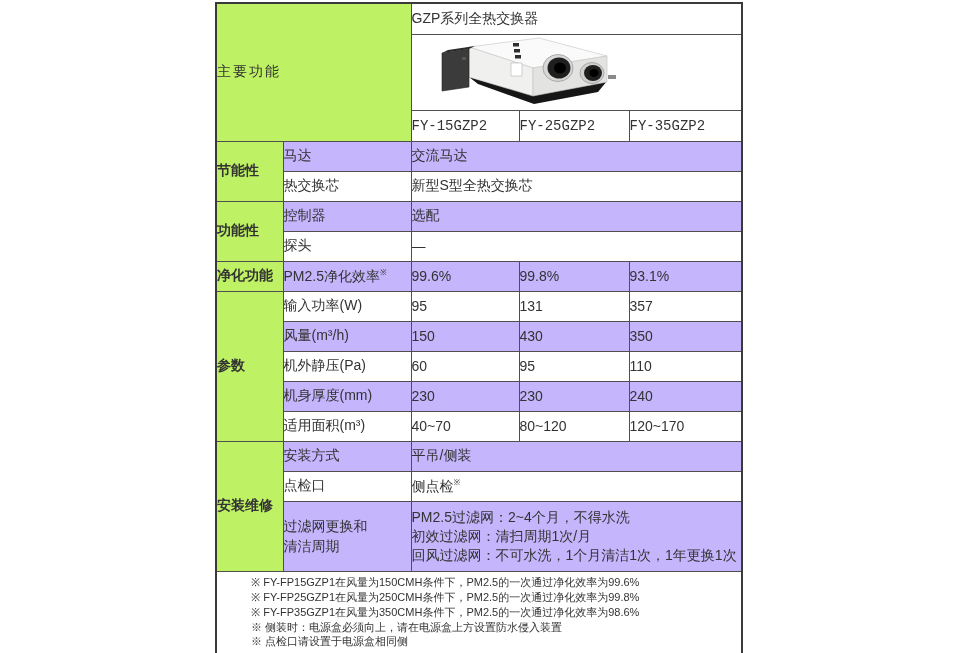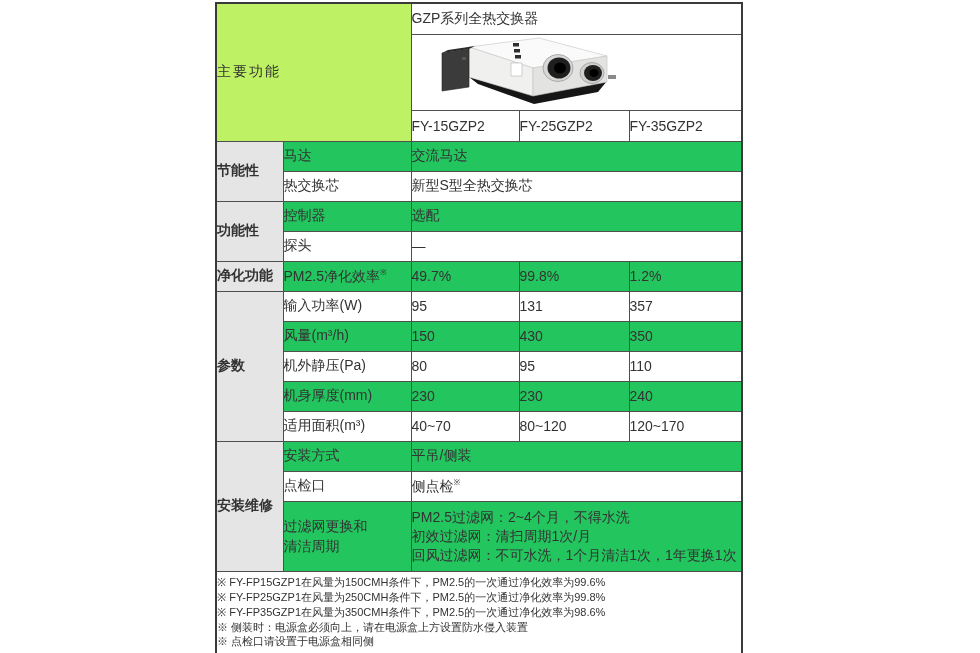--- a/index.html
+++ b/index.html
@@ -10,31 +10,31 @@
   table.spec {
     position:absolute; left:215px; top:2px;
     width:526px; table-layout:fixed; border-collapse:collapse;
     border:2px solid #3a3a3a; background:#ffffff;
   }
   table.spec td {
     border:1px solid #4f4f4f; text-align:left; vertical-align:middle;
     padding:0; font-size:14px; color:#333333; overflow:hidden;
   }
   tr.h31{height:31px} tr.h74{height:74px} tr.h30{height:30px} tr.h70{height:70px} tr.h83{height:83px}
-  td.shade { background:#22c55e;margin-left:12px; }
-  td.cat { font-weight:bold; background:#e5e5e5; font-size:14px; }
+  td.shade { background:#c4b5fd;margin-left:12px; }
+  td.cat { font-weight:bold; background:#bef264; font-size:14px; }
   td.title-cell { font-size:40px; font-weight:400; letter-spacing:2px; background:#bef264; }
   td.series-cell { font-size:16px; }
-  td.model { font-size:15px; }
+  td.model { font-size:15px;font-family:Liberation Mono, monospace; }
   td.image-cell { background:#ffffff; }
   .multiline { white-space:pre-line; line-height:20px; }
   td.filter-val { white-space:pre-line; line-height:19px; font-size:13.5px; }
   sup.mark { font-size:8px; vertical-align:super; }
   td.foot { text-align:left; vertical-align:top; padding:9px 10px 0 10px; }
-  td.foot div { font-size:11px; line-height:14.8px; white-space:nowrap; }
+  td.foot div { font-size:11px; line-height:14.8px; white-space:nowrap;margin-left:34px; }
 </style>
 </head>
 <body>
 
 <div class="canvas">
   <table class="spec">
     <colgroup>
       <col style="width:67px">
         <col style="width:128px">
         <col style="width:108px">
@@ -95,41 +95,41 @@
     <tr class="h30">
       <td>探头</td>
       <td colspan="3">—</td>
     </tr>
 
     <tr class="h30">
       <td class="cat">净化功能</td>
       <td class="shade">
         <span>PM2.5净化效率</span><sup class="mark">※</sup>
       </td>
-      <td class="shade">49.7%</td>
+      <td class="shade">99.6%</td>
       <td class="shade">99.8%</td>
-      <td class="shade">1.2%</td>
+      <td class="shade">93.1%</td>
     </tr>
 
     <tr class="h30">
       <td class="cat" rowspan="5">参数</td>
       <td>输入功率(W)</td>
       <td>95</td>
       <td>131</td>
       <td>357</td>
     </tr>
     <tr class="h30">
       <td class="shade">风量(m³/h)</td>
       <td class="shade">150</td>
       <td class="shade">430</td>
       <td class="shade">350</td>
     </tr>
     <tr class="h30">
       <td>机外静压(Pa)</td>
-      <td>80</td>
+      <td>60</td>
       <td>95</td>
       <td>110</td>
     </tr>
     <tr class="h30">
       <td class="shade">机身厚度(mm)</td>
       <td class="shade">230</td>
       <td class="shade">230</td>
       <td class="shade">240</td>
     </tr>
     <tr class="h30">

